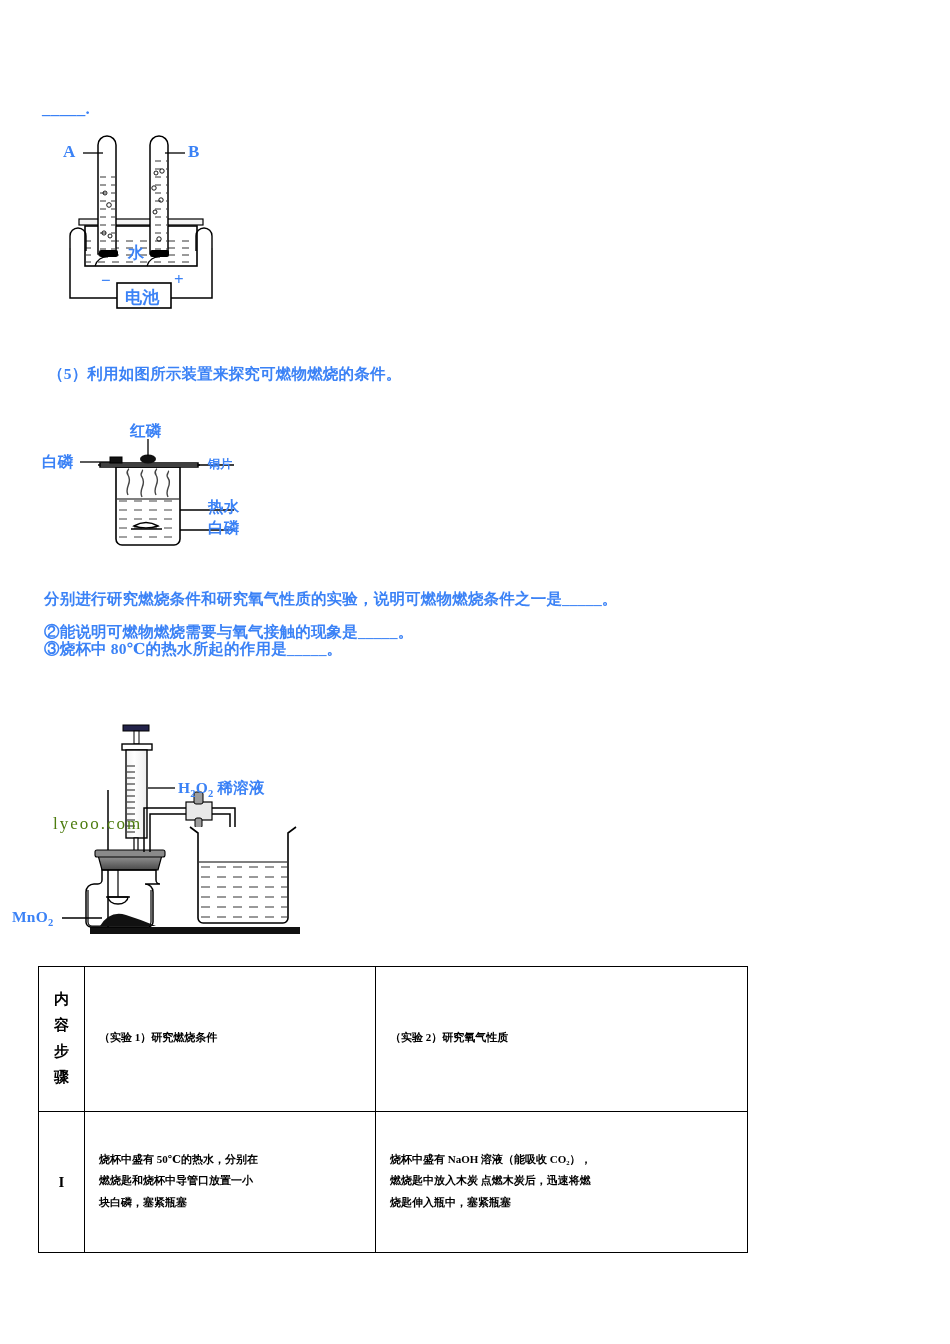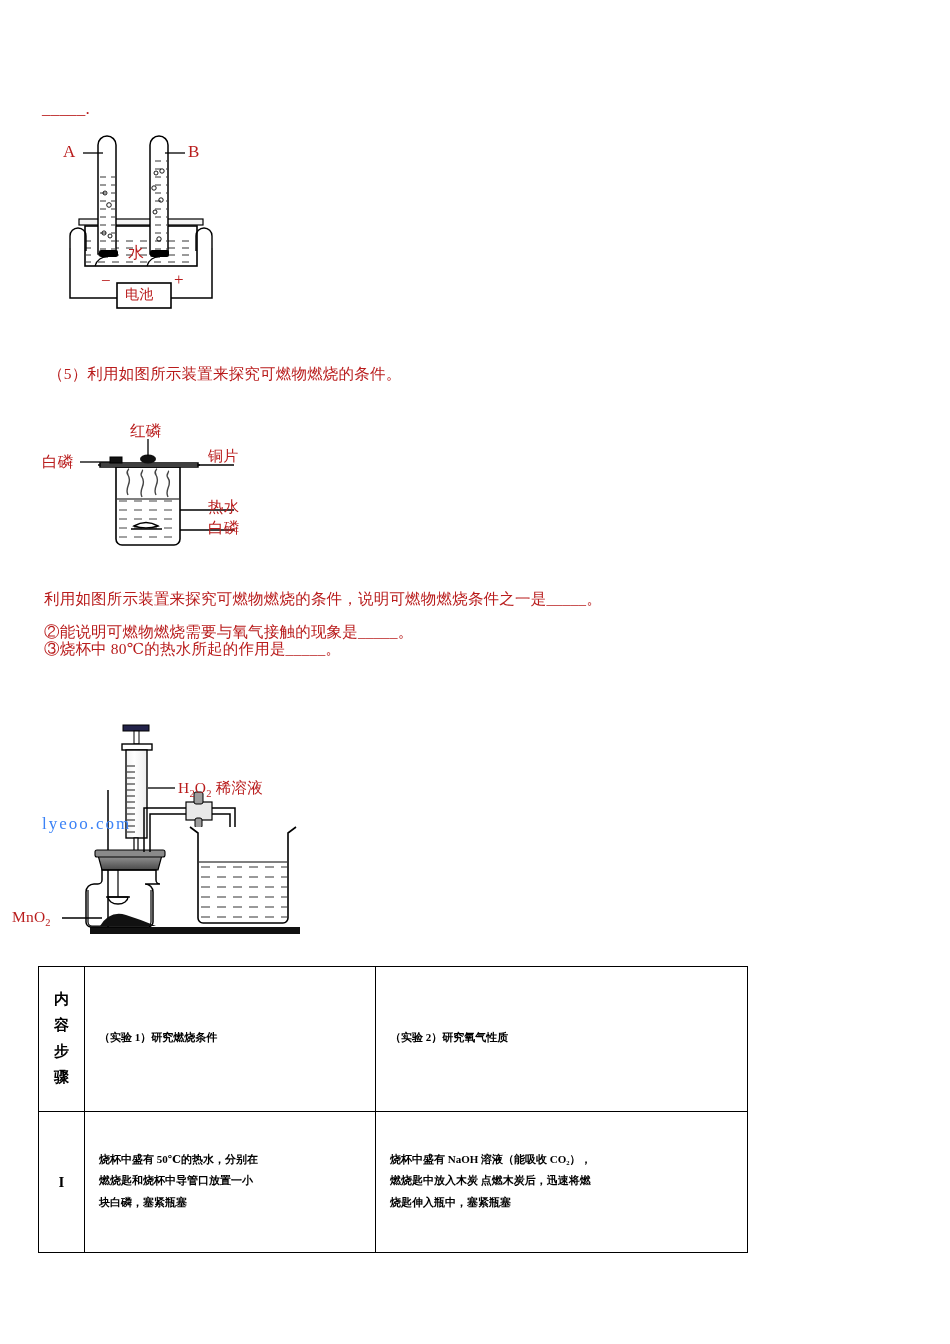--- a/index.html
+++ b/index.html
@@ -18,22 +18,22 @@
   .page {
     position: relative;
     width: 950px;
     height: 1344px;
   }
 
   
   .txt {
     position: absolute;
     font-family: "Liberation Serif", "DejaVu Serif", serif;
-    font-weight: normal;
-    color: #b91c1c;
+    font-weight: bold;
+    color: #3b82f6;
     white-space: nowrap;
     letter-spacing: 0.2px;
   }
   .q-line {
     font-size: 15.5px;
     line-height: 1;
   }
 
   
   .fig { position: absolute; }
@@ -86,24 +86,25 @@
   }
   .row1-cell {
     height: 118px;
   }
   .sub { font-size: 10.5px; vertical-align: sub; }
 
   
   .watermark {
     position: absolute;
     font-family: "Liberation Serif", serif;
-    color: #3b82f6;
+    color: #4d7c0f;
     font-size: 17px;
     letter-spacing: 2px;
     user-select: none;
+    margin-left: 11px;
   }
 </style>
 </head>
 <body>
 
 <div class="page">
 
   <div class="txt q-line" style="left:42px; top:100px; font-size:17px;">_____.</div>
 
   <div class="fig" style="left:55px; top:133px; width:200px; height:190px;">
@@ -160,21 +161,21 @@
 
       <rect x="62" y="150" width="54" height="25" fill="#fff" stroke="#000" stroke-width="1.6"></rect>
 
       <line x1="28" y1="20" x2="48" y2="20" stroke="#000" stroke-width="1.3"></line>
       <line x1="110" y1="20" x2="130" y2="20" stroke="#000" stroke-width="1.3"></line>
     </svg>
 
     <span class="txt" style="left:8px; top:9px; font-size:17px;">A</span>
     <span class="txt" style="left:133px; top:9px; font-size:17px;">B</span>
     <span class="txt" style="left:73px; top:110px; font-size:16px;">水</span>
-    <span class="txt" style="left:70px; top:153px; font-size:14px;">电池</span>
+    <span class="txt" style="left:70px; top:153px; font-size:17px;">电池</span>
     <span class="txt" style="left:46px; top:138px; font-size:17px;">−</span>
     <span class="txt" style="left:119px; top:137px; font-size:17px;">+</span>
   </div>
 
   <div class="txt q-line" style="left:48px; top:366px; font-size:15.5px;">（5）利用如图所示装置来探究可燃物燃烧的条件。</div>
 
   <div class="fig" style="left:58px; top:425px; width:250px; height:130px;">
     <svg width="250" height="130" viewBox="0 0 250 130" xmlns="http://www.w3.org/2000/svg">
       <defs>
         <pattern id="waterdash" width="15" height="9" patternUnits="userSpaceOnUse">
@@ -210,26 +211,26 @@
 
       <line x1="140" y1="40" x2="176" y2="40" stroke="#000" stroke-width="1.3"></line>
 
       <line x1="122" y1="85" x2="176" y2="85" stroke="#000" stroke-width="1.3"></line>
 
       <line x1="122" y1="105" x2="176" y2="105" stroke="#000" stroke-width="1.3"></line>
     </svg>
 
     <span class="txt" style="left:72px; top:-4px; font-size:15.5px;text-align:center;">红磷</span>
     <span class="txt" style="left:-16px; top:27px; font-size:15.5px;">白磷</span>
-    <span class="txt" style="left:150px; top:22px; font-size:15px;">铜片</span>
+    <span class="txt" style="left:150px; top:31px; font-size:12px;">铜片</span>
     <span class="txt" style="left:150px; top:72px; font-size:15.5px;">热水</span>
     <span class="txt" style="left:150px; top:93px; font-size:15.5px;">白磷</span>
   </div>
 
-  <div class="txt q-line" style="left:44px; top:591px;">利用如图所示装置来探究可燃物燃烧的条件，说明可燃物燃烧条件之一是_____。</div>
+  <div class="txt q-line" style="left:44px; top:591px;">分别进行研究燃烧条件和研究氧气性质的实验，说明可燃物燃烧条件之一是_____。</div>
   <div class="txt q-line" style="left:44px; top:624px;">②能说明可燃物燃烧需要与氧气接触的现象是_____。</div>
   <div class="txt q-line" style="left:44px; top:641px;">③烧杯中 80℃的热水所起的作用是_____。</div>
 
 
   <div class="fig" style="left:40px; top:722px; width:300px; height:220px;">
     <svg width="300" height="220" viewBox="0 0 300 220" xmlns="http://www.w3.org/2000/svg">
       <defs>
         <pattern id="beakerdash" width="16" height="10" patternUnits="userSpaceOnUse">
           <line x1="1" y1="5" x2="10" y2="5" stroke="#444" stroke-width="1.1"></line>
         </pattern>

